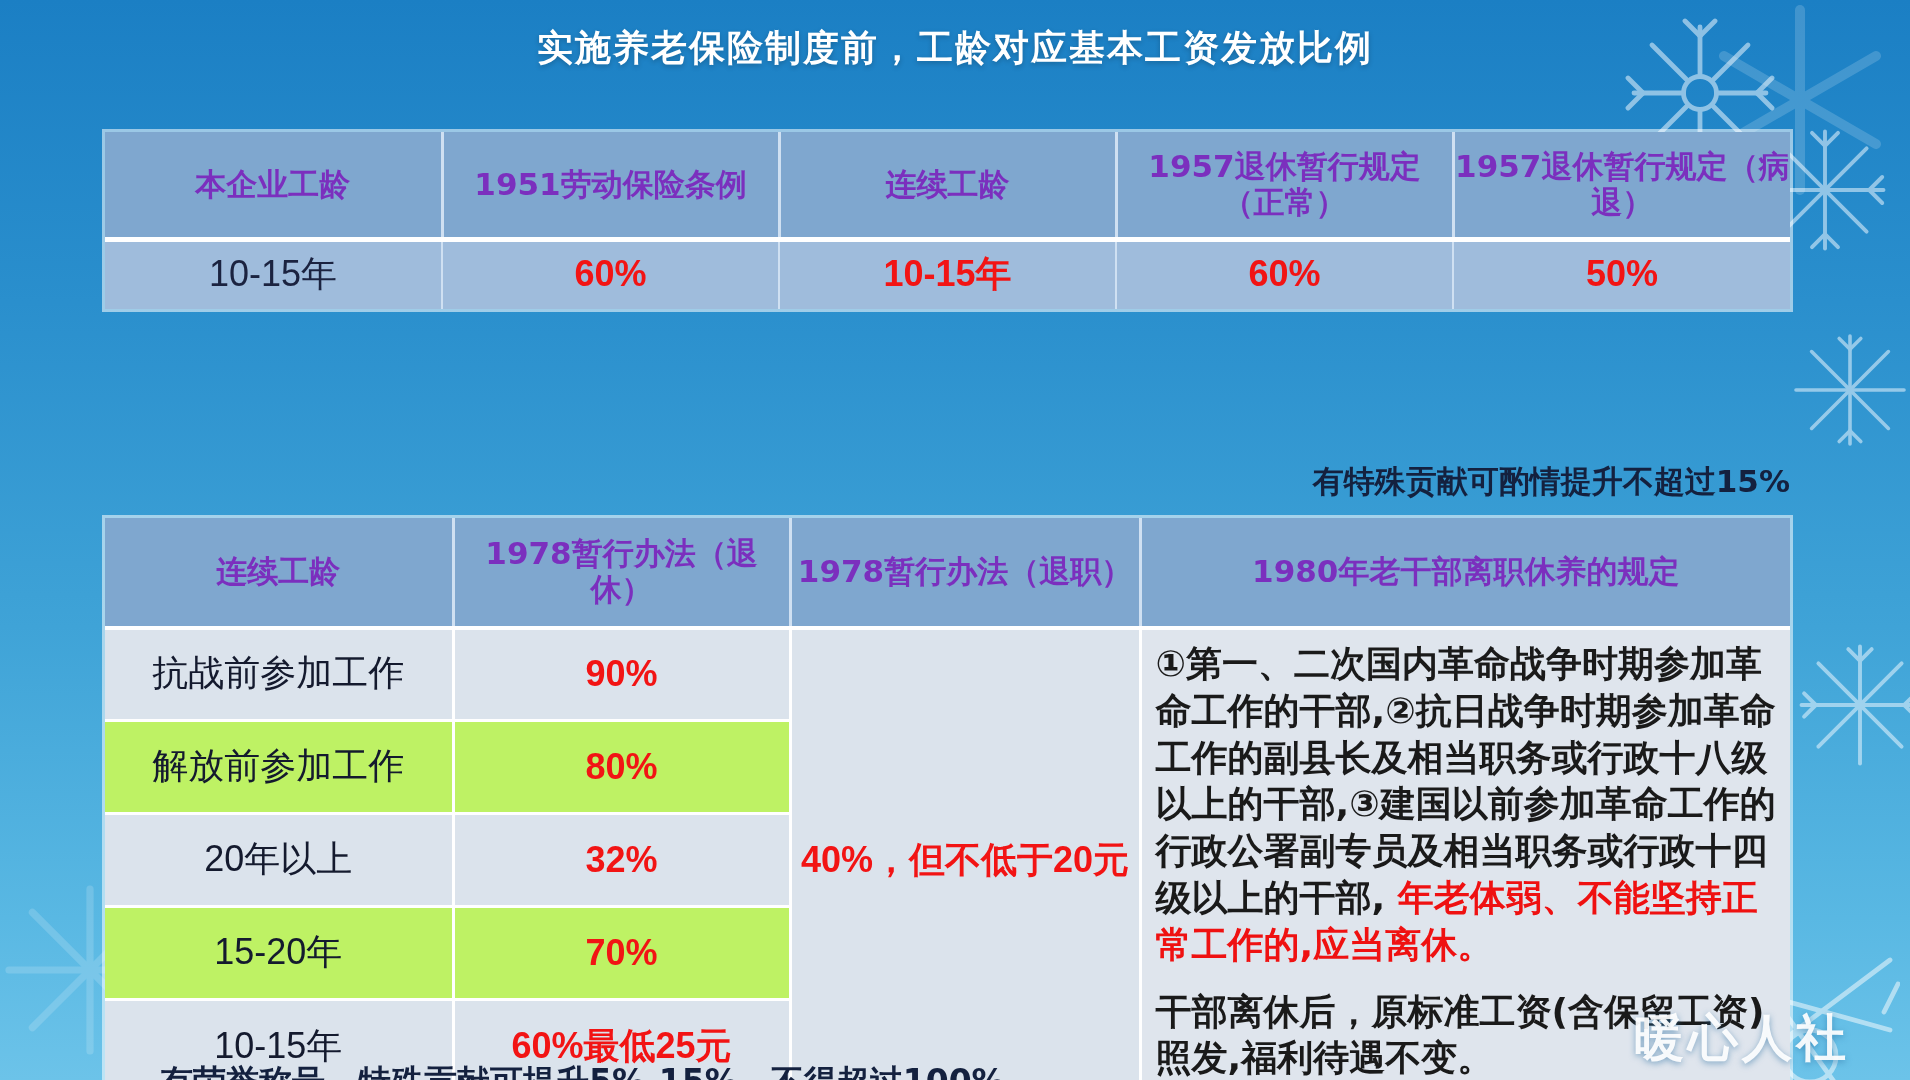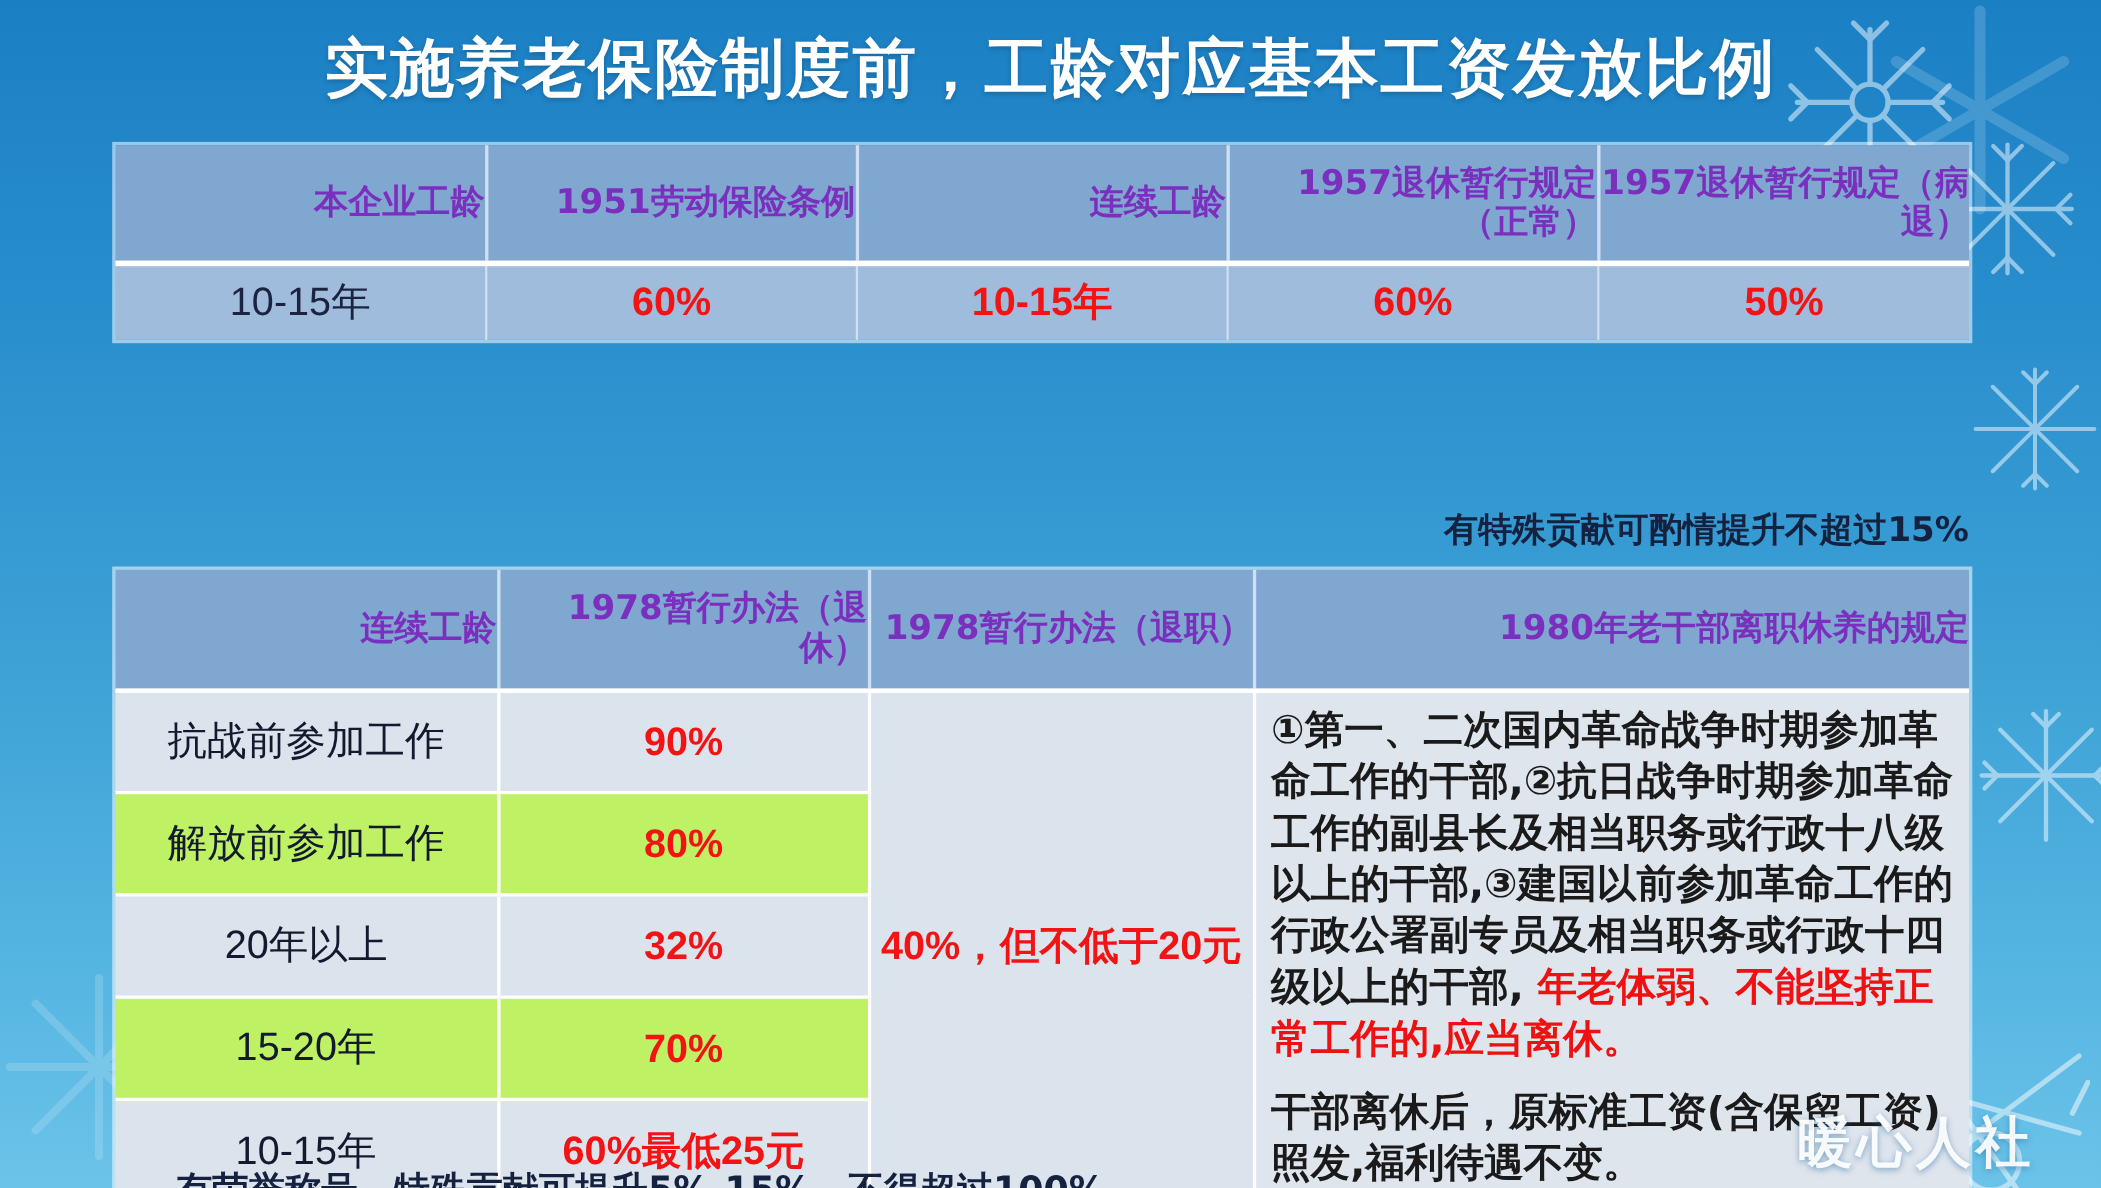--- a/index.html
+++ b/index.html
@@ -9,31 +9,31 @@
     background:linear-gradient(180deg,#1b7fc4 0%,#2a8fcd 28%,#3fa3d7 58%,#59b8e3 85%,#6cc3e9 100%);
     position:relative;
   }
   
   .snow{position:absolute;pointer-events:none;opacity:.55;}
   .snow svg{display:block;}
   .snow.dim{opacity:.16;}
   
   #title{
     position:absolute;left:0;right:0;top:24px;text-align:center;
-    color:#ffffff;font-size:58px;font-weight:bold;letter-spacing:2px;
+    color:#ffffff;font-size:36px;font-weight:bold;letter-spacing:2px;
     text-shadow:0 2px 5px rgba(0,0,0,.22);
     font-family:"DejaVu Sans","Liberation Sans",sans-serif;
     z-index:6;
   }
   
   .tbl{position:absolute;z-index:5;border-collapse:collapse;table-layout:fixed;
        box-shadow:0 0 0 3px rgba(255,255,255,.55);}
   .tbl td,.tbl th{padding:0;margin:0;}
   .hcell{
-    background:#7fa7cf;color:#7b2fbe;font-weight:bold;text-align:right;
+    background:#7fa7cf;color:#7b2fbe;font-weight:bold;text-align:center;
     vertical-align:middle;line-height:1.15;
     border-right:3px solid #cfe0f2;
     font-family:"DejaVu Sans","Liberation Sans",sans-serif;
   }
   .hcell.last{border-right:none;}
   
   #table1{left:105px;top:132px;width:1685px;}
   #table1 .hcell{height:105px;font-size:31px;}
   #table1 tbody tr{height:71px;}
   #table1 tbody td{

